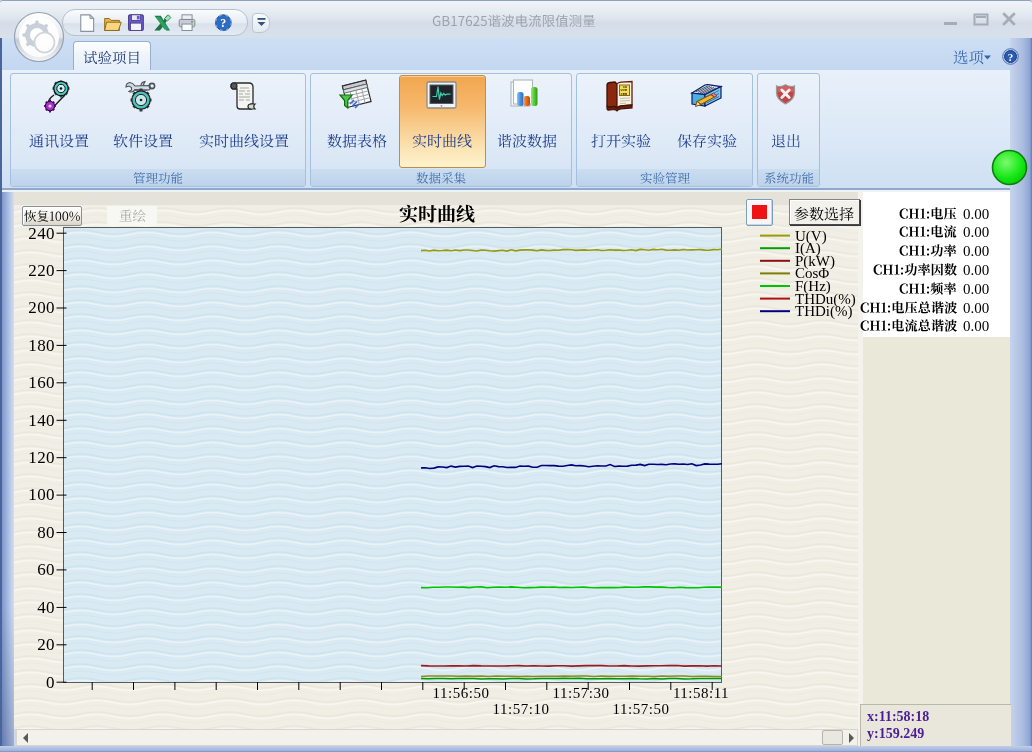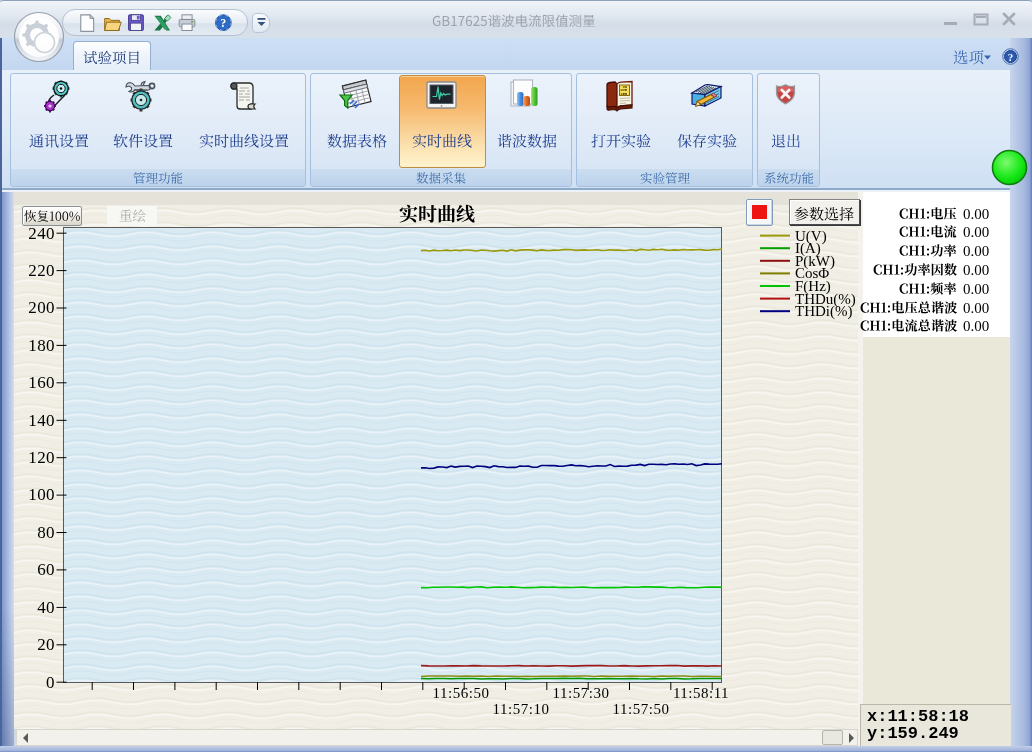--- a/index.html
+++ b/index.html
@@ -444,20 +444,20 @@
 <div class="abs" style="left:963px;top:280.7px;width:45px;font-family:'Liberation Serif';font-size:15px;color:#000">0.00</div>
 <svg style="position:absolute;left:859.8px;top:297.5px;overflow:visible" width="101" height="20" aria-hidden="true">
     <path transform="translate(0,14.5)" d="M5.7 0.3C6.9 0.3 7.9 -0.0 8.7 -0.5L8.7 -2.8H7.9L7.3 -0.5C6.9 -0.3 6.5 -0.3 6.1 -0.3C4.1 -0.3 2.6 -1.7 2.6 -4.9C2.6 -8.0 4.1 -9.5 6.0 -9.5C6.5 -9.5 6.9 -9.5 7.2 -9.3L7.8 -7.0H8.6L8.6 -9.3C7.7 -9.8 6.9 -10.0 5.7 -10.0C2.9 -10.0 0.6 -8.2 0.6 -4.8C0.6 -1.5 2.8 0.3 5.7 0.3Z M15.7 -9.3 16.9 -9.2C17.0 -7.9 17.0 -6.6 17.0 -5.2H13.0C13.0 -6.6 13.0 -7.9 13.0 -9.2L14.2 -9.3V-9.8H9.9V-9.3L11.1 -9.2C11.1 -7.9 11.1 -6.5 11.1 -5.2V-4.6C11.1 -3.2 11.1 -1.9 11.1 -0.6L9.9 -0.4V0.0H14.2V-0.4L13.0 -0.5C13.0 -1.9 13.0 -3.2 13.0 -4.8H17.0C17.0 -3.2 17.0 -1.8 16.9 -0.5L15.7 -0.4V0.0H20.1V-0.4L18.8 -0.6C18.8 -1.9 18.8 -3.2 18.8 -4.6V-5.2C18.8 -6.6 18.8 -7.9 18.8 -9.2L20.1 -9.3V-9.8H15.7Z M21.4 0.0 26.4 0.0V-0.4L24.9 -0.6C24.9 -1.5 24.8 -2.3 24.8 -3.1V-7.7L24.9 -9.8L24.7 -9.9L21.4 -9.1V-8.7L23.1 -8.9V-3.1L23.0 -0.6L21.4 -0.4Z M29.0 0.2C29.6 0.2 30.1 -0.3 30.1 -0.9C30.1 -1.5 29.6 -1.9 29.0 -1.9C28.4 -1.9 28.0 -1.5 28.0 -0.9C28.0 -0.3 28.4 0.2 29.0 0.2ZM29.0 -4.9C29.6 -4.9 30.1 -5.4 30.1 -6.0C30.1 -6.6 29.6 -7.1 29.0 -7.1C28.4 -7.1 28.0 -6.6 28.0 -6.0C28.0 -5.4 28.4 -4.9 29.0 -4.9Z M36.6 -6.1H34.2V-8.5H36.6ZM36.6 -5.7V-3.4H34.2V-5.7ZM38.2 -6.1V-8.5H40.7V-6.1ZM38.2 -5.7H40.7V-3.4H38.2ZM34.2 -2.3V-3.0H36.6V-0.8C36.6 0.5 37.2 0.8 38.9 0.8H40.6C43.4 0.8 44.1 0.5 44.1 -0.2C44.1 -0.5 44.0 -0.7 43.5 -0.9L43.4 -3.0H43.3C43.0 -2.0 42.7 -1.3 42.5 -1.0C42.4 -0.8 42.2 -0.8 42.0 -0.8C41.8 -0.8 41.3 -0.7 40.7 -0.7H39.0C38.4 -0.7 38.2 -0.9 38.2 -1.3V-3.0H40.7V-2.1H41.0C41.5 -2.1 42.3 -2.4 42.3 -2.5V-8.2C42.6 -8.3 42.8 -8.4 42.9 -8.5L41.4 -9.7L40.6 -8.9H38.2V-10.6C38.5 -10.7 38.7 -10.8 38.7 -11.0L36.6 -11.2V-8.9H34.4L32.7 -9.5V-1.8H32.9C33.6 -1.8 34.2 -2.2 34.2 -2.3Z M53.3 -4.2 53.2 -4.1C53.8 -3.5 54.4 -2.5 54.6 -1.6C56.1 -0.6 57.2 -3.6 53.3 -4.2ZM55.1 -6.4 54.3 -5.3H52.6V-8.3C53.0 -8.4 53.1 -8.5 53.1 -8.7L51.1 -8.9V-5.3H48.1L48.2 -4.9H51.1V-0.1H46.6L46.7 0.3H56.9C57.1 0.3 57.3 0.3 57.3 0.1C56.7 -0.4 55.8 -1.2 55.8 -1.2L54.9 -0.1H52.6V-4.9H56.1C56.3 -4.9 56.4 -5.0 56.4 -5.1C55.9 -5.7 55.1 -6.4 55.1 -6.4ZM55.6 -11.0 54.8 -9.9H48.0L46.2 -10.7V-6.6C46.2 -4.1 46.1 -1.2 44.8 1.0L45.0 1.1C47.6 -1.0 47.8 -4.2 47.8 -6.6V-9.5H56.7C56.9 -9.5 57.1 -9.6 57.1 -9.8C56.5 -10.3 55.6 -11.0 55.6 -11.0Z M61.1 -11.1 61.0 -11.0C61.5 -10.5 62.1 -9.6 62.3 -8.8C63.7 -7.9 64.9 -10.7 61.1 -11.1ZM63.1 -3.3 61.1 -3.5V-0.5C61.1 0.6 61.5 0.8 63.0 0.8H64.7C67.4 0.8 68.0 0.6 68.0 -0.0C68.0 -0.3 67.9 -0.5 67.4 -0.6L67.4 -2.2H67.2C67.0 -1.4 66.8 -0.9 66.6 -0.7C66.5 -0.6 66.4 -0.5 66.2 -0.5C66.0 -0.5 65.4 -0.5 64.9 -0.5H63.2C62.7 -0.5 62.7 -0.5 62.7 -0.7V-3.0C62.9 -3.0 63.1 -3.1 63.1 -3.3ZM60.0 -3.2H59.8C59.9 -2.3 59.3 -1.5 58.7 -1.2C58.4 -1.0 58.1 -0.6 58.2 -0.2C58.4 0.3 59.0 0.3 59.5 0.1C60.1 -0.3 60.6 -1.5 60.0 -3.2ZM67.5 -3.3 67.3 -3.2C68.0 -2.5 68.6 -1.4 68.8 -0.4C70.2 0.7 71.5 -2.3 67.5 -3.3ZM63.7 -4.0 63.6 -3.9C64.1 -3.3 64.6 -2.4 64.7 -1.7C66.0 -0.7 67.2 -3.3 63.7 -4.0ZM61.6 -4.1V-4.5H66.9V-3.8H67.2C67.7 -3.8 68.5 -4.1 68.5 -4.2V-7.8C68.7 -7.9 68.9 -8.0 69.0 -8.1L67.5 -9.2L66.8 -8.4H65.5C66.3 -9.0 67.1 -9.8 67.6 -10.3C67.9 -10.3 68.1 -10.4 68.2 -10.5L66.0 -11.3C65.8 -10.4 65.4 -9.3 65.0 -8.4H61.7L60.0 -9.1V-3.6H60.3C60.9 -3.6 61.6 -4.0 61.6 -4.1ZM66.9 -8.1V-4.9H61.6V-8.1Z M72.3 -11.1 72.2 -11.0C72.6 -10.4 73.2 -9.5 73.4 -8.8C74.8 -7.8 75.9 -10.5 72.3 -11.1ZM74.3 -7.0C74.6 -7.1 74.8 -7.2 74.8 -7.3L73.6 -8.3L72.9 -7.6H71.2L71.3 -7.3L72.8 -7.3V-1.8C72.8 -1.5 72.8 -1.4 72.2 -1.0L73.2 0.6C73.4 0.5 73.6 0.2 73.7 -0.1C74.7 -1.3 75.5 -2.3 75.9 -2.9L75.8 -3.0L74.3 -2.1ZM78.1 -9.8 77.5 -8.8H77.2V-10.6C77.6 -10.7 77.7 -10.8 77.7 -11.0L75.7 -11.2V-6.9C75.7 -6.6 75.6 -6.5 75.2 -6.3L76.0 -4.7L76.1 -4.8V1.2H76.3C77.0 1.2 77.6 0.8 77.6 0.7V0.3H80.9V1.0H81.2C81.7 1.0 82.5 0.8 82.5 0.6V-3.6C82.7 -3.7 82.9 -3.8 83.0 -3.9L81.5 -5.0L80.8 -4.2H78.8C79.1 -4.5 79.6 -4.8 79.9 -5.1C80.2 -5.1 80.3 -5.1 80.4 -5.3L78.4 -5.9L78.1 -4.2H77.7L76.2 -4.8C76.2 -4.9 76.3 -5.0 76.4 -5.1C77.6 -5.9 78.6 -6.7 79.2 -7.1L79.1 -7.2L77.2 -6.7V-8.4H79.0C79.1 -8.4 79.3 -8.5 79.3 -8.7C78.9 -9.1 78.1 -9.8 78.1 -9.8ZM80.9 -3.8V-2.2H77.6V-3.8ZM77.6 -0.1V-1.9H80.9V-0.1ZM81.3 -11.0 79.4 -11.1V-6.6C79.4 -5.7 79.6 -5.4 80.7 -5.4H81.6C83.2 -5.4 83.7 -5.6 83.7 -6.2C83.7 -6.4 83.6 -6.6 83.3 -6.8L83.2 -8.0H83.1C82.9 -7.5 82.7 -7.0 82.6 -6.8C82.5 -6.7 82.4 -6.7 82.3 -6.7C82.2 -6.7 82.0 -6.7 81.8 -6.7H81.2C80.9 -6.7 80.9 -6.7 80.9 -6.9V-8.1C81.8 -8.3 82.8 -8.7 83.3 -8.9C83.5 -8.8 83.6 -8.8 83.7 -8.9L82.4 -10.2C82.1 -9.8 81.5 -9.2 80.9 -8.6V-10.6C81.1 -10.7 81.3 -10.8 81.3 -11.0Z M85.2 -2.8C85.1 -2.8 84.6 -2.8 84.6 -2.8V-2.6C84.9 -2.5 85.1 -2.5 85.3 -2.4C85.6 -2.1 85.7 -0.9 85.4 0.5C85.5 1.0 85.9 1.2 86.2 1.2C86.8 1.2 87.2 0.7 87.2 0.1C87.3 -1.1 86.8 -1.6 86.7 -2.3C86.7 -2.7 86.8 -3.1 86.9 -3.6C87.1 -4.3 88.0 -7.5 88.5 -9.2L88.3 -9.2C85.9 -3.6 85.9 -3.6 85.6 -3.1C85.5 -2.8 85.4 -2.8 85.2 -2.8ZM85.4 -11.0 85.3 -11.0C85.8 -10.5 86.4 -9.7 86.6 -9.0C87.9 -8.1 89.0 -10.8 85.4 -11.0ZM84.5 -8.1 84.4 -8.0C84.8 -7.6 85.3 -6.8 85.4 -6.1C86.6 -5.2 87.9 -7.7 84.5 -8.1ZM91.8 -8.6V-6.0H90.3V-6.3V-8.6ZM88.8 -9.0V-6.3C88.8 -3.9 88.7 -1.1 87.3 1.1L87.5 1.2C89.9 -0.6 90.2 -3.4 90.3 -5.6H90.8C91.1 -4.1 91.6 -2.8 92.2 -1.8C91.2 -0.6 89.9 0.3 88.2 1.0L88.3 1.2C90.2 0.7 91.7 -0.0 92.8 -1.0C93.6 -0.1 94.5 0.6 95.6 1.2C95.9 0.4 96.4 0.0 97.0 -0.1L97.1 -0.3C95.9 -0.6 94.7 -1.1 93.8 -1.8C94.7 -2.9 95.3 -4.0 95.8 -5.3C96.1 -5.4 96.2 -5.4 96.3 -5.5L95.0 -6.8L94.1 -6.0H93.3V-8.6H94.8C94.7 -8.1 94.6 -7.4 94.5 -6.9L94.7 -6.9C95.1 -7.2 95.9 -7.9 96.3 -8.3C96.6 -8.3 96.7 -8.4 96.8 -8.5L95.5 -9.8L94.7 -9.0H93.3V-10.5C93.7 -10.6 93.8 -10.8 93.8 -11.0L91.8 -11.1V-9.0H90.5L88.8 -9.6ZM94.2 -5.6C93.9 -4.5 93.4 -3.6 92.8 -2.7C92.1 -3.4 91.5 -4.4 91.1 -5.6Z" fill="#000000"></path>
   </svg>
 <div class="abs" style="left:963px;top:299.5px;width:45px;font-family:'Liberation Serif';font-size:15px;color:#000">0.00</div>
 <svg style="position:absolute;left:859.8px;top:316.3px;overflow:visible" width="101" height="20" aria-hidden="true">
     <path transform="translate(0,14.5)" d="M5.7 0.3C6.9 0.3 7.9 -0.0 8.7 -0.5L8.7 -2.8H7.9L7.3 -0.5C6.9 -0.3 6.5 -0.3 6.1 -0.3C4.1 -0.3 2.6 -1.7 2.6 -4.9C2.6 -8.0 4.1 -9.5 6.0 -9.5C6.5 -9.5 6.9 -9.5 7.2 -9.3L7.8 -7.0H8.6L8.6 -9.3C7.7 -9.8 6.9 -10.0 5.7 -10.0C2.9 -10.0 0.6 -8.2 0.6 -4.8C0.6 -1.5 2.8 0.3 5.7 0.3Z M15.7 -9.3 16.9 -9.2C17.0 -7.9 17.0 -6.6 17.0 -5.2H13.0C13.0 -6.6 13.0 -7.9 13.0 -9.2L14.2 -9.3V-9.8H9.9V-9.3L11.1 -9.2C11.1 -7.9 11.1 -6.5 11.1 -5.2V-4.6C11.1 -3.2 11.1 -1.9 11.1 -0.6L9.9 -0.4V0.0H14.2V-0.4L13.0 -0.5C13.0 -1.9 13.0 -3.2 13.0 -4.8H17.0C17.0 -3.2 17.0 -1.8 16.9 -0.5L15.7 -0.4V0.0H20.1V-0.4L18.8 -0.6C18.8 -1.9 18.8 -3.2 18.8 -4.6V-5.2C18.8 -6.6 18.8 -7.9 18.8 -9.2L20.1 -9.3V-9.8H15.7Z M21.4 0.0 26.4 0.0V-0.4L24.9 -0.6C24.9 -1.5 24.8 -2.3 24.8 -3.1V-7.7L24.9 -9.8L24.7 -9.9L21.4 -9.1V-8.7L23.1 -8.9V-3.1L23.0 -0.6L21.4 -0.4Z M29.0 0.2C29.6 0.2 30.1 -0.3 30.1 -0.9C30.1 -1.5 29.6 -1.9 29.0 -1.9C28.4 -1.9 28.0 -1.5 28.0 -0.9C28.0 -0.3 28.4 0.2 29.0 0.2ZM29.0 -4.9C29.6 -4.9 30.1 -5.4 30.1 -6.0C30.1 -6.6 29.6 -7.1 29.0 -7.1C28.4 -7.1 28.0 -6.6 28.0 -6.0C28.0 -5.4 28.4 -4.9 29.0 -4.9Z M36.6 -6.1H34.2V-8.5H36.6ZM36.6 -5.7V-3.4H34.2V-5.7ZM38.2 -6.1V-8.5H40.7V-6.1ZM38.2 -5.7H40.7V-3.4H38.2ZM34.2 -2.3V-3.0H36.6V-0.8C36.6 0.5 37.2 0.8 38.9 0.8H40.6C43.4 0.8 44.1 0.5 44.1 -0.2C44.1 -0.5 44.0 -0.7 43.5 -0.9L43.4 -3.0H43.3C43.0 -2.0 42.7 -1.3 42.5 -1.0C42.4 -0.8 42.2 -0.8 42.0 -0.8C41.8 -0.8 41.3 -0.7 40.7 -0.7H39.0C38.4 -0.7 38.2 -0.9 38.2 -1.3V-3.0H40.7V-2.1H41.0C41.5 -2.1 42.3 -2.4 42.3 -2.5V-8.2C42.6 -8.3 42.8 -8.4 42.9 -8.5L41.4 -9.7L40.6 -8.9H38.2V-10.6C38.5 -10.7 38.7 -10.8 38.7 -11.0L36.6 -11.2V-8.9H34.4L32.7 -9.5V-1.8H32.9C33.6 -1.8 34.2 -2.2 34.2 -2.3Z M45.7 -2.8C45.6 -2.8 45.1 -2.8 45.1 -2.8V-2.5C45.4 -2.5 45.6 -2.5 45.8 -2.3C46.1 -2.1 46.2 -0.9 45.9 0.5C46.0 1.0 46.3 1.2 46.6 1.2C47.3 1.2 47.7 0.8 47.8 0.1C47.8 -1.1 47.3 -1.6 47.2 -2.3C47.2 -2.6 47.3 -3.0 47.4 -3.5C47.6 -4.1 48.5 -6.8 49.0 -8.2L48.8 -8.3C46.4 -3.5 46.4 -3.5 46.1 -3.1C46.0 -2.8 45.9 -2.8 45.7 -2.8ZM44.9 -8.0 44.8 -8.0C45.3 -7.5 45.9 -6.7 46.0 -6.1C47.4 -5.2 48.5 -7.8 44.9 -8.0ZM46.0 -11.0 45.9 -11.0C46.4 -10.4 47.0 -9.6 47.1 -8.9C48.5 -8.0 49.7 -10.7 46.0 -11.0ZM51.4 -11.3 51.3 -11.2C51.7 -10.8 52.0 -10.0 52.0 -9.4C53.4 -8.3 54.9 -10.9 51.4 -11.3ZM55.9 -5.0 54.1 -5.1V-0.3C54.1 0.6 54.2 0.9 55.2 0.9H55.7C56.9 0.9 57.3 0.6 57.3 0.0C57.3 -0.2 57.3 -0.4 57.0 -0.5L56.9 -2.2H56.8C56.6 -1.5 56.4 -0.8 56.3 -0.6C56.3 -0.5 56.2 -0.5 56.1 -0.4C56.1 -0.4 56.0 -0.4 55.9 -0.4H55.6C55.5 -0.4 55.5 -0.5 55.5 -0.6V-4.7C55.7 -4.7 55.8 -4.8 55.9 -5.0ZM53.6 -5.0 51.8 -5.2V0.8H52.0C52.5 0.8 53.2 0.6 53.2 0.4V-4.7C53.4 -4.7 53.5 -4.8 53.6 -5.0ZM55.8 -10.2 55.0 -9.1H48.6L48.7 -8.7H51.4C51.0 -8.0 50.0 -7.0 49.2 -6.7C49.1 -6.6 48.8 -6.5 48.8 -6.5L49.4 -5.0L49.5 -5.1V-3.7C49.5 -2.2 49.3 -0.2 47.7 1.1L47.8 1.2C50.4 0.1 50.9 -2.0 50.9 -3.6V-4.6C51.2 -4.7 51.3 -4.8 51.3 -5.0L49.6 -5.1L49.6 -5.2C51.8 -5.7 53.7 -6.2 54.8 -6.5C55.1 -6.1 55.3 -5.7 55.4 -5.3C56.8 -4.4 57.8 -7.2 53.9 -8.0L53.8 -7.9C54.1 -7.6 54.4 -7.2 54.7 -6.8C53.0 -6.7 51.4 -6.6 50.3 -6.5C51.3 -6.9 52.5 -7.5 53.2 -8.0C53.5 -8.0 53.6 -8.1 53.7 -8.2L52.4 -8.7H56.8C57.0 -8.7 57.2 -8.8 57.2 -8.9C56.7 -9.4 55.8 -10.2 55.8 -10.2Z M61.1 -11.1 61.0 -11.0C61.5 -10.5 62.1 -9.6 62.3 -8.8C63.7 -7.9 64.9 -10.7 61.1 -11.1ZM63.1 -3.3 61.1 -3.5V-0.5C61.1 0.6 61.5 0.8 63.0 0.8H64.7C67.4 0.8 68.0 0.6 68.0 -0.0C68.0 -0.3 67.9 -0.5 67.4 -0.6L67.4 -2.2H67.2C67.0 -1.4 66.8 -0.9 66.6 -0.7C66.5 -0.6 66.4 -0.5 66.2 -0.5C66.0 -0.5 65.4 -0.5 64.9 -0.5H63.2C62.7 -0.5 62.7 -0.5 62.7 -0.7V-3.0C62.9 -3.0 63.1 -3.1 63.1 -3.3ZM60.0 -3.2H59.8C59.9 -2.3 59.3 -1.5 58.7 -1.2C58.4 -1.0 58.1 -0.6 58.2 -0.2C58.4 0.3 59.0 0.3 59.5 0.1C60.1 -0.3 60.6 -1.5 60.0 -3.2ZM67.5 -3.3 67.3 -3.2C68.0 -2.5 68.6 -1.4 68.8 -0.4C70.2 0.7 71.5 -2.3 67.5 -3.3ZM63.7 -4.0 63.6 -3.9C64.1 -3.3 64.6 -2.4 64.7 -1.7C66.0 -0.7 67.2 -3.3 63.7 -4.0ZM61.6 -4.1V-4.5H66.9V-3.8H67.2C67.7 -3.8 68.5 -4.1 68.5 -4.2V-7.8C68.7 -7.9 68.9 -8.0 69.0 -8.1L67.5 -9.2L66.8 -8.4H65.5C66.3 -9.0 67.1 -9.8 67.6 -10.3C67.9 -10.3 68.1 -10.4 68.2 -10.5L66.0 -11.3C65.8 -10.4 65.4 -9.3 65.0 -8.4H61.7L60.0 -9.1V-3.6H60.3C60.9 -3.6 61.6 -4.0 61.6 -4.1ZM66.9 -8.1V-4.9H61.6V-8.1Z M72.3 -11.1 72.2 -11.0C72.6 -10.4 73.2 -9.5 73.4 -8.8C74.8 -7.8 75.9 -10.5 72.3 -11.1ZM74.3 -7.0C74.6 -7.1 74.8 -7.2 74.8 -7.3L73.6 -8.3L72.9 -7.6H71.2L71.3 -7.3L72.8 -7.3V-1.8C72.8 -1.5 72.8 -1.4 72.2 -1.0L73.2 0.6C73.4 0.5 73.6 0.2 73.7 -0.1C74.7 -1.3 75.5 -2.3 75.9 -2.9L75.8 -3.0L74.3 -2.1ZM78.1 -9.8 77.5 -8.8H77.2V-10.6C77.6 -10.7 77.7 -10.8 77.7 -11.0L75.7 -11.2V-6.9C75.7 -6.6 75.6 -6.5 75.2 -6.3L76.0 -4.7L76.1 -4.8V1.2H76.3C77.0 1.2 77.6 0.8 77.6 0.7V0.3H80.9V1.0H81.2C81.7 1.0 82.5 0.8 82.5 0.6V-3.6C82.7 -3.7 82.9 -3.8 83.0 -3.9L81.5 -5.0L80.8 -4.2H78.8C79.1 -4.5 79.6 -4.8 79.9 -5.1C80.2 -5.1 80.3 -5.1 80.4 -5.3L78.4 -5.9L78.1 -4.2H77.7L76.2 -4.8C76.2 -4.9 76.3 -5.0 76.4 -5.1C77.6 -5.9 78.6 -6.7 79.2 -7.1L79.1 -7.2L77.2 -6.7V-8.4H79.0C79.1 -8.4 79.3 -8.5 79.3 -8.7C78.9 -9.1 78.1 -9.8 78.1 -9.8ZM80.9 -3.8V-2.2H77.6V-3.8ZM77.6 -0.1V-1.9H80.9V-0.1ZM81.3 -11.0 79.4 -11.1V-6.6C79.4 -5.7 79.6 -5.4 80.7 -5.4H81.6C83.2 -5.4 83.7 -5.6 83.7 -6.2C83.7 -6.4 83.6 -6.6 83.3 -6.8L83.2 -8.0H83.1C82.9 -7.5 82.7 -7.0 82.6 -6.8C82.5 -6.7 82.4 -6.7 82.3 -6.7C82.2 -6.7 82.0 -6.7 81.8 -6.7H81.2C80.9 -6.7 80.9 -6.7 80.9 -6.9V-8.1C81.8 -8.3 82.8 -8.7 83.3 -8.9C83.5 -8.8 83.6 -8.8 83.7 -8.9L82.4 -10.2C82.1 -9.8 81.5 -9.2 80.9 -8.6V-10.6C81.1 -10.7 81.3 -10.8 81.3 -11.0Z M85.2 -2.8C85.1 -2.8 84.6 -2.8 84.6 -2.8V-2.6C84.9 -2.5 85.1 -2.5 85.3 -2.4C85.6 -2.1 85.7 -0.9 85.4 0.5C85.5 1.0 85.9 1.2 86.2 1.2C86.8 1.2 87.2 0.7 87.2 0.1C87.3 -1.1 86.8 -1.6 86.7 -2.3C86.7 -2.7 86.8 -3.1 86.9 -3.6C87.1 -4.3 88.0 -7.5 88.5 -9.2L88.3 -9.2C85.9 -3.6 85.9 -3.6 85.6 -3.1C85.5 -2.8 85.4 -2.8 85.2 -2.8ZM85.4 -11.0 85.3 -11.0C85.8 -10.5 86.4 -9.7 86.6 -9.0C87.9 -8.1 89.0 -10.8 85.4 -11.0ZM84.5 -8.1 84.4 -8.0C84.8 -7.6 85.3 -6.8 85.4 -6.1C86.6 -5.2 87.9 -7.7 84.5 -8.1ZM91.8 -8.6V-6.0H90.3V-6.3V-8.6ZM88.8 -9.0V-6.3C88.8 -3.9 88.7 -1.1 87.3 1.1L87.5 1.2C89.9 -0.6 90.2 -3.4 90.3 -5.6H90.8C91.1 -4.1 91.6 -2.8 92.2 -1.8C91.2 -0.6 89.9 0.3 88.2 1.0L88.3 1.2C90.2 0.7 91.7 -0.0 92.8 -1.0C93.6 -0.1 94.5 0.6 95.6 1.2C95.9 0.4 96.4 0.0 97.0 -0.1L97.1 -0.3C95.9 -0.6 94.7 -1.1 93.8 -1.8C94.7 -2.9 95.3 -4.0 95.8 -5.3C96.1 -5.4 96.2 -5.4 96.3 -5.5L95.0 -6.8L94.1 -6.0H93.3V-8.6H94.8C94.7 -8.1 94.6 -7.4 94.5 -6.9L94.7 -6.9C95.1 -7.2 95.9 -7.9 96.3 -8.3C96.6 -8.3 96.7 -8.4 96.8 -8.5L95.5 -9.8L94.7 -9.0H93.3V-10.5C93.7 -10.6 93.8 -10.8 93.8 -11.0L91.8 -11.1V-9.0H90.5L88.8 -9.6ZM94.2 -5.6C93.9 -4.5 93.4 -3.6 92.8 -2.7C92.1 -3.4 91.5 -4.4 91.1 -5.6Z" fill="#000000"></path>
   </svg>
 <div class="abs" style="left:963px;top:318.3px;width:45px;font-family:'Liberation Serif';font-size:15px;color:#000">0.00</div>
 <div class="abs" style="left:860px;top:704px;width:151px;height:42px;background:#E9E7DC;border-top:1px solid #BBB8AB;border-left:1px solid #BBB8AB"></div>
-<div class="abs" style="left:867px;top:708px;font-family:Liberation Mono, monospace;font-weight:bold;font-size:17px;color:#000000;line-height:17px">x:11:58:18<br>y:159.249</div>
+<div class="abs" style="left:867px;top:708px;font-family:Liberation Serif, serif;font-weight:bold;font-size:14px;color:#4c1d95;line-height:17px">x:11:58:18<br>y:159.249</div>
 <div class="abs" style="left:16px;top:729px;width:842px;height:17px;background:#F2F1EC;border:1px solid #D8D6CC"></div>
 <svg class="abs" style="left:20px;top:732px" width="12" height="12">
     <path d="M8 1 L3 6 L8 11 Z" fill="#5A5A55"></path>
   </svg>
 <svg class="abs" style="left:845px;top:732px" width="12" height="12">
     <path d="M4 1 L9 6 L4 11 Z" fill="#5A5A55"></path>
   </svg>
 <div class="abs" style="left:822px;top:730px;width:21px;height:15px;background:#E8E7E0;border:1px solid #B5B4AA;border-radius:2px"></div>
 </body></html>

